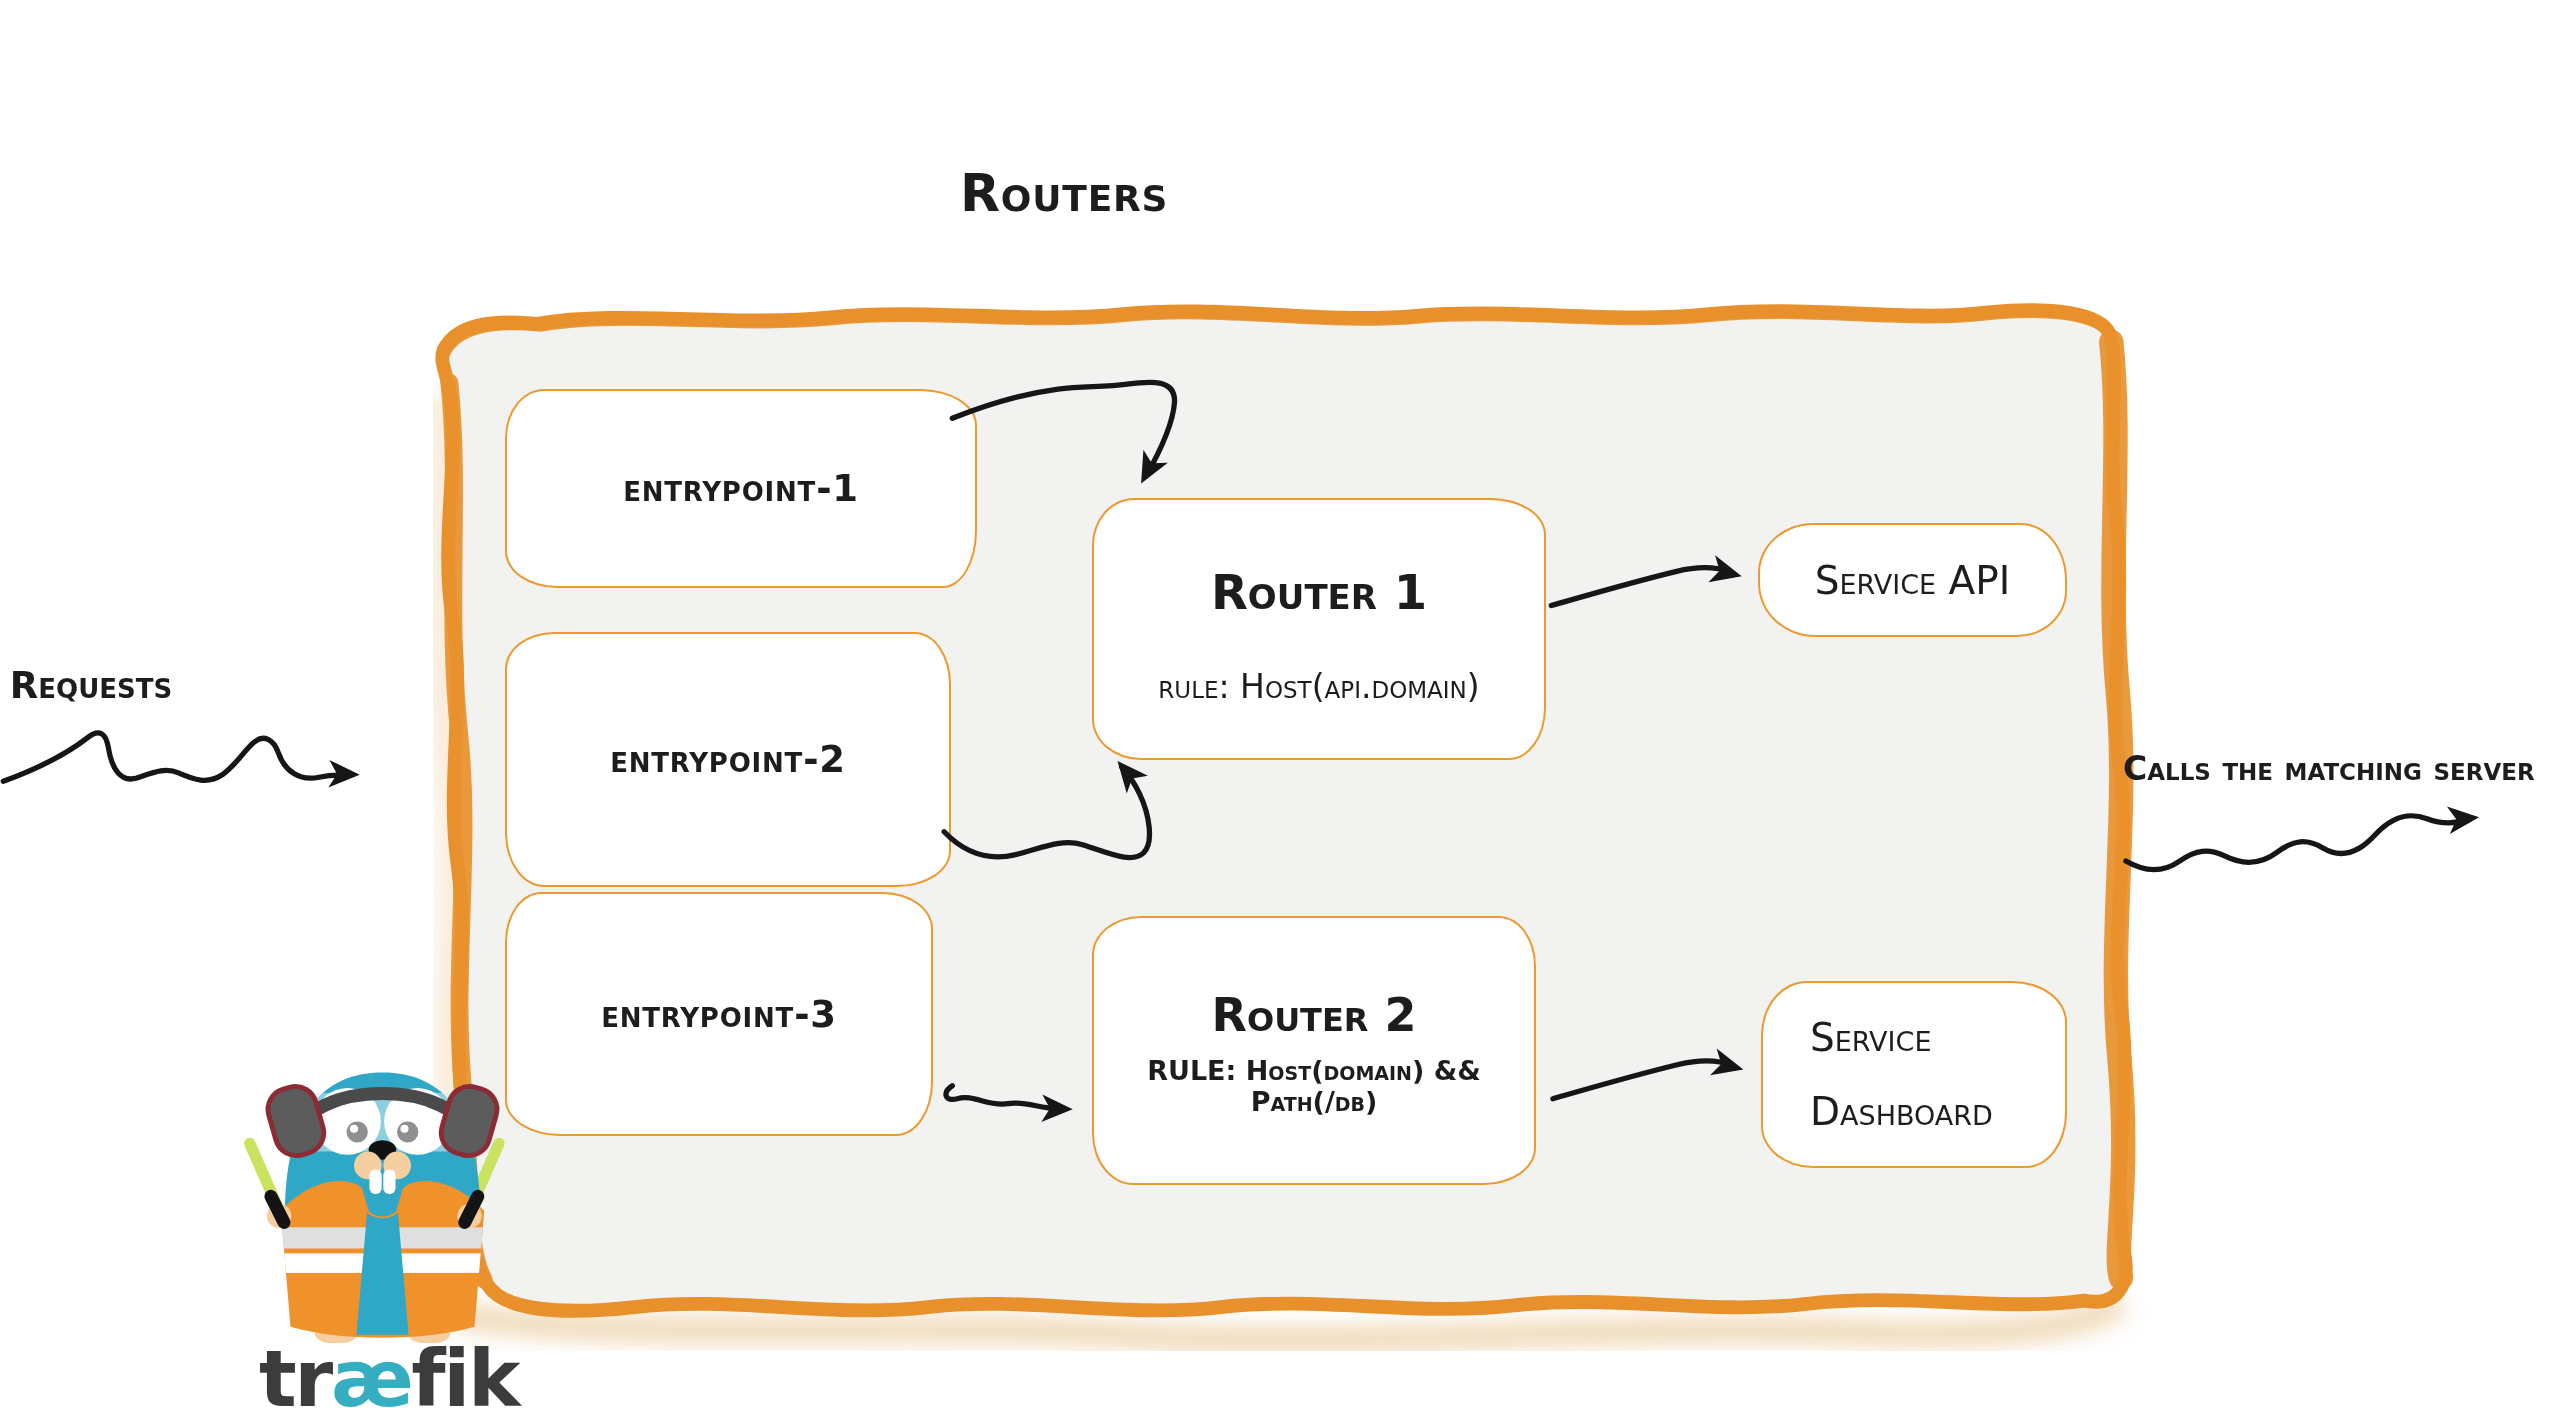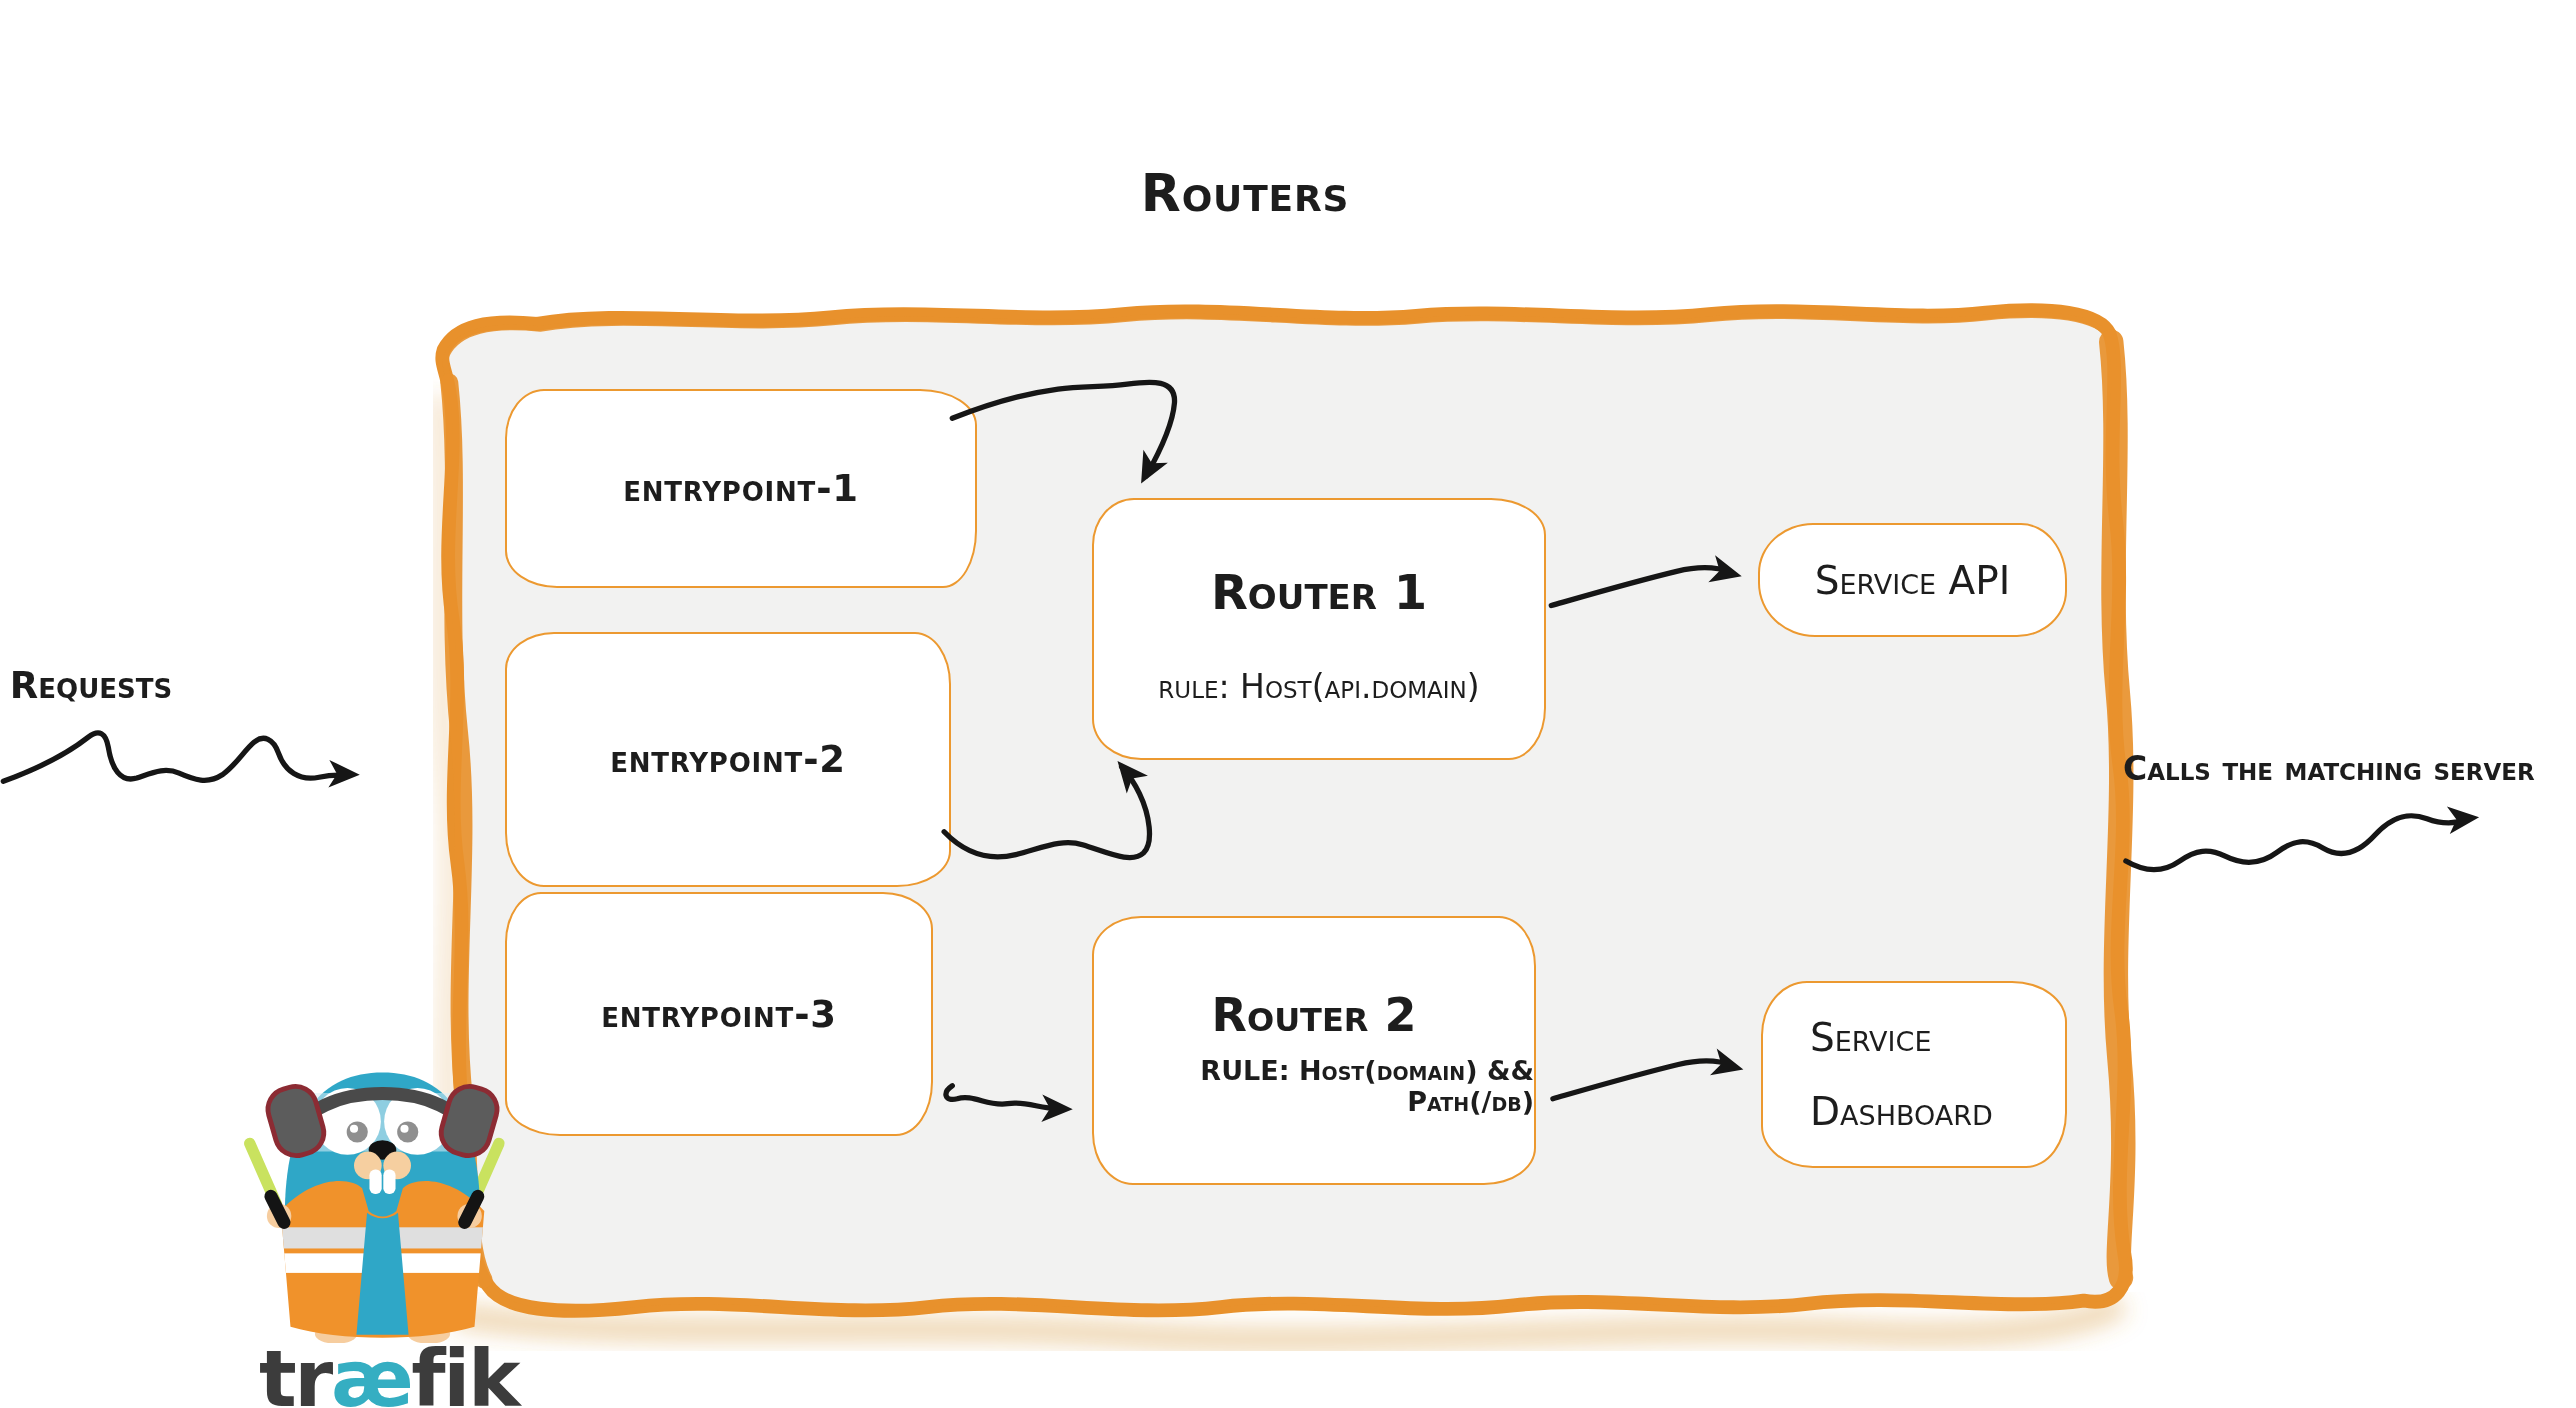--- a/index.html
+++ b/index.html
@@ -3,41 +3,41 @@
 <meta charset="utf-8">
 <style>
   html,body{margin:0;padding:0;background:#ffffff;}
   body{width:2576px;height:1408px;overflow:hidden;
        font-family:"DejaVu Sans","Liberation Sans",sans-serif;color:#1d1d1d;}
   .stage{position:relative;width:2576px;height:1408px;}
   svg.layer{position:absolute;left:0;top:0;}
   #bg-layer{z-index:1;}
   #arrow-layer{z-index:4;}
   .txt{position:absolute;font-variant:small-caps;color:#1d1d1d;}
-  .title{left:960px;top:163px;width:570px;text-align:center;
+  .title{left:960px;top:163px;width:570px;
          font-size:52px;font-weight:700;letter-spacing:0.8px;z-index:2;}
   .requests{left:9.8px;top:664px;font-size:37px;font-weight:700;z-index:2;}
   .calls{left:2123px;top:749px;width:461px;font-size:33px;font-weight:700;z-index:2;}
   .box{position:absolute;z-index:3;background:#ffffff;border:2.8px solid #ec9930;
        display:flex;flex-direction:column;align-items:center;justify-content:center;
        font-variant:small-caps;text-align:center;box-sizing:border-box;}
   .entry{font-size:37px;font-weight:700;letter-spacing:0.8px;}
   .e1{left:505px;top:389px;width:472px;height:199px;
       border-radius:39px 57px 34px 52px / 49px 36px 57px 37px;}
   .e2{left:505px;top:632px;width:446px;height:255px;
       border-radius:49px 36px 54px 39px / 37px 52px 36px 54px;}
   .e3{left:505px;top:892px;width:428px;height:244px;
       border-radius:36px 50px 37px 55px / 50px 37px 54px 36px;}
   .r1{left:1092px;top:498px;width:454px;height:262px;gap:47px;padding-top:11.4px;
       border-radius:42px 55px 37px 49px / 47px 37px 52px 41px;}
   .r2{left:1092px;top:916px;width:444px;height:269px;gap:13px;padding-top:4.9px;
       border-radius:49px 37px 52px 41px / 39px 50px 37px 52px;}
   .r-title{font-size:48px;font-weight:700;}
   .r2 .r-title{font-size:46px;}
-  .r-rule{font-size:33px;font-weight:500;text-align:right;}
+  .r-rule{font-size:33px;font-weight:500;}
   .r2 .r-rule{font-size:27px;font-weight:700;}
   .r-mw{font-size:37px;font-weight:700;}
   .service{font-size:39px;font-weight:400;}
   .s1{left:1758px;top:523px;width:309px;height:114px;
       border-radius:55px 46px 50px 57px / 50px 57px 46px 54px;}
   .s2{left:1761px;top:981px;width:306px;height:187px;gap:29px;
       align-items:flex-start;padding-left:47px;text-align:left;
       border-radius:46px 55px 41px 52px / 54px 41px 55px 42px;}
   .gopher{position:absolute;left:240px;top:1009px;z-index:5;}
   .wordmark{position:absolute;left:259px;top:1333px;z-index:5;

